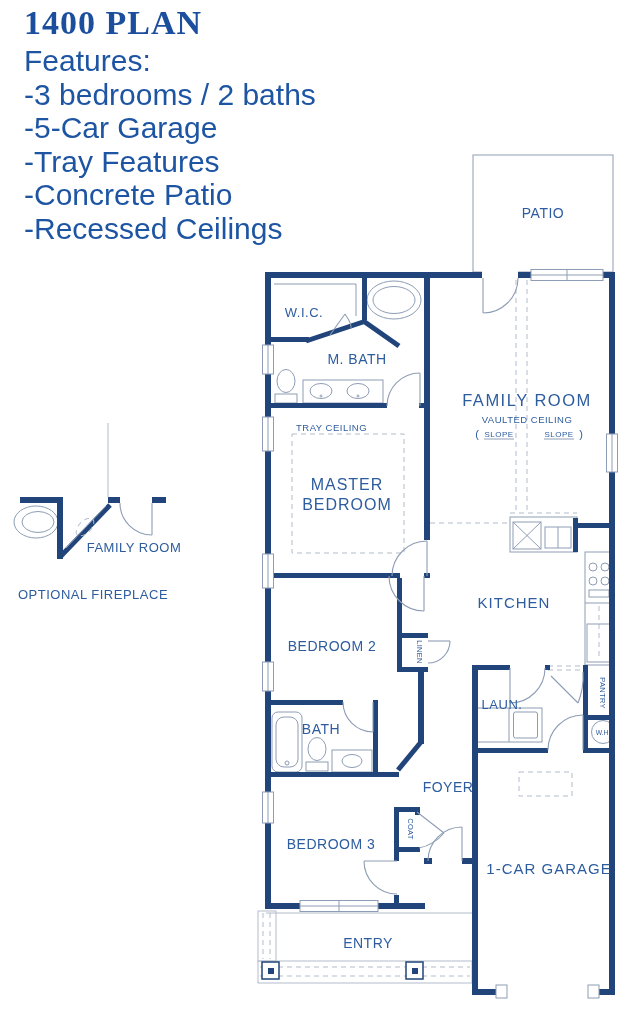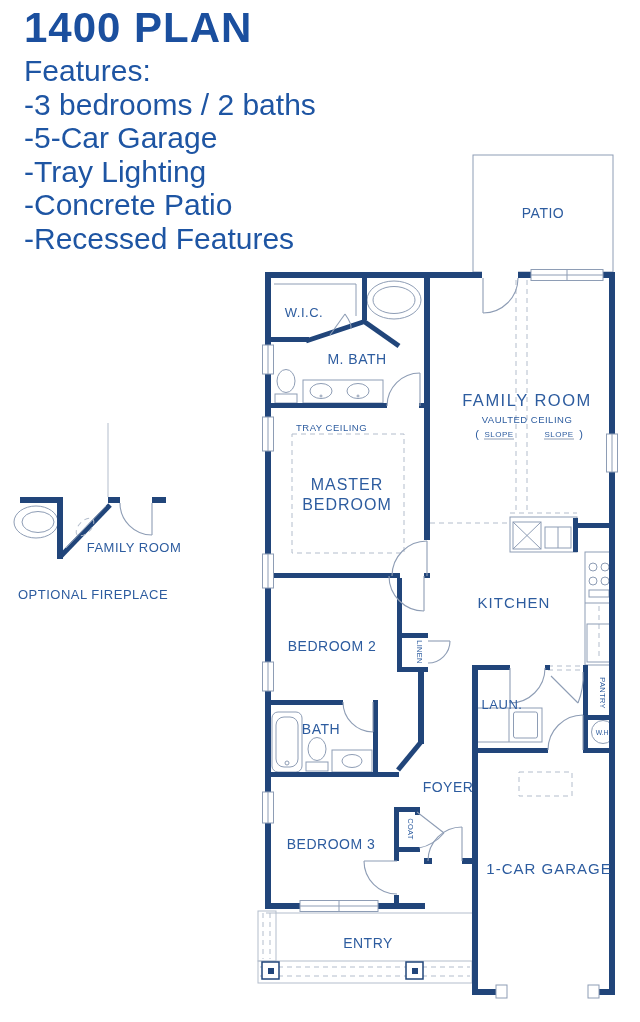--- a/index.html
+++ b/index.html
@@ -1,19 +1,19 @@
 <!DOCTYPE html>
 <html style="--wall: #21457a; --label: #2d5c9f; --fixture: #8e9db5; --dash: #b3bdcc; --header: #1e55a3; --title: #1b4f9e;"><head>
 <meta charset="utf-8">
 <style>
   html,body{margin:0;padding:0;background:#fff;}
   .page{position:relative;width:640px;height:1022px;background:#fff;overflow:hidden;
         font-family:"Liberation Sans",sans-serif;}
   .hd{position:absolute;left:24px;top:4px;color:var(--header);}
-  .hd h1{margin:0 0 2px 0;font-size:42px;font-weight:700;letter-spacing:1px;color:var(--title);}
+  .hd h1{margin:0 0 2px 0;font-size:34px;font-weight:700;letter-spacing:1px;color:var(--title);font-family:Liberation Serif, serif;}
   .feat{font-size:30px;line-height:33.5px;font-weight:400;}
   svg{position:absolute;left:0;top:0;}
   .w{fill:var(--wall);}
   .wl{stroke:var(--wall);stroke-width:5;}
   .fx{stroke:var(--fixture);fill:none;stroke-width:1;}
   .door{stroke:var(--fixture);fill:none;stroke-width:1.1;}
   .dash{stroke:var(--dash);fill:none;stroke-width:1;stroke-dasharray:5 4;}
   .win{fill:#fff;stroke:var(--fixture);stroke-width:1;}
   .winl{stroke:var(--fixture);stroke-width:1;fill:none;}
   .thin{stroke:var(--dash);stroke-width:1;fill:none;}
@@ -32,23 +32,23 @@
 </head>
 <body>
 
 <div class="page">
 
   <div class="hd">
     <h1>1400 PLAN</h1>
     <div class="feat">Features:</div>
     <div class="feat">-3 bedrooms / 2 baths</div>
     <div class="feat">-5-Car Garage</div>
-    <div class="feat">-Tray Lighting</div>
+    <div class="feat">-Tray Features</div>
     <div class="feat">-Concrete Patio</div>
-    <div class="feat">-Recessed Features</div>
+    <div class="feat">-Recessed Ceilings</div>
   </div>
 
   <svg width="640" height="1022" viewBox="0 0 640 1022">
 
     <g>
       <rect x="473" y="155" width="140" height="117" class="fx" stroke-width="1.5"></rect>
     </g>
 
     <g>
       <line x1="516" y1="280" x2="516" y2="512" class="dash"></line>

